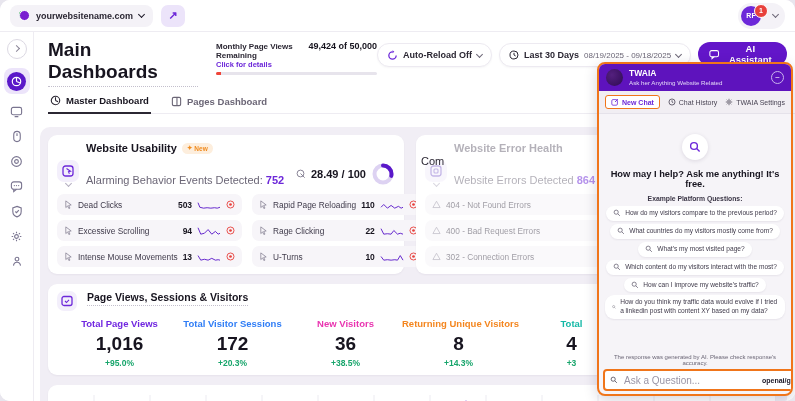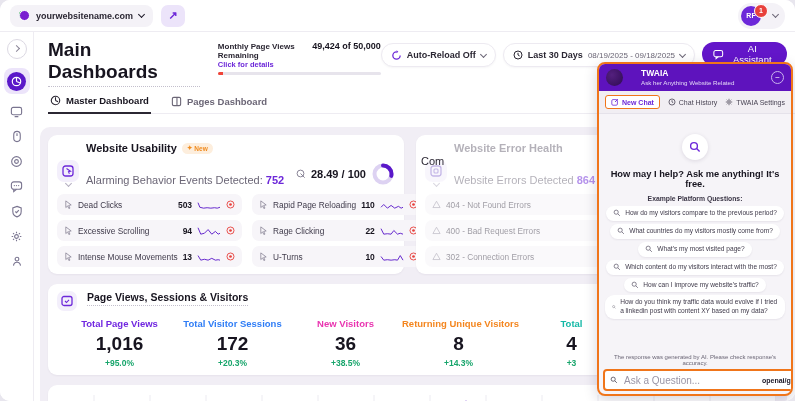--- a/index.html
+++ b/index.html
@@ -39,21 +39,21 @@
   .quota-value{font-size:9px;font-weight:bold;color:#17141f;white-space:nowrap;}
   .quota-link{font-size:7.5px;color:#6d28d9;font-weight:bold;cursor:pointer;}
   .quota-bar{margin-top:3px;height:3px;border-radius:2px;background:#e7e4ec;overflow:hidden;}
   .quota-bar .used{width:3%;height:100%;background:#f04438;}
   .hdr-spacer{flex:1;}
   .pill{height:22px;background:#fff;border:1px solid #edeaf1;border-radius:12px;display:flex;align-items:center;gap:5px;padding:0 9px;margin-top:4px;cursor:pointer;box-shadow:0 1px 2px rgba(30,20,60,.04);}
   .pill .lbl{font-size:9px;font-weight:bold;color:#2b2733;white-space:nowrap;}
   .pill .sub{font-size:8px;color:#6b6676;white-space:nowrap;}
   .pill .chev{color:#6b6676;}
   .pill + .pill{margin-left:7px;}
-  .ai-btn{height:24px;margin:3px 0 0 7px;background:#6316c9;border:none;border-radius:13px;color:#fff;display:flex;align-items:center;gap:5px;padding:0 11px;font-size:9.5px;font-weight:normal;cursor:pointer;}
+  .ai-btn{height:24px;margin:3px 0 0 7px;background:#6316c9;border:none;border-radius:13px;color:#fff;display:flex;align-items:center;gap:5px;padding:0 11px;font-size:9.5px;font-weight:bold;cursor:pointer;}
 
   .tabs-row{display:flex;gap:18px;margin:3px 0 0 14px;border-bottom:1px solid #eeecf2;padding-right:10px;}
   .tab{display:flex;align-items:center;gap:5px;font-size:9.5px;font-weight:bold;color:#6b6676;padding:5px 2px 6px;cursor:pointer;}
   .tab.active{color:#17141f;border-bottom:2px solid #2b2733;margin-bottom:-1px;}
   .tab svg{display:block;}
 
   .canvas{position:absolute;left:6px;right:8px;top:95px;bottom:-20px;background:#f1eef5;border-radius:10px;padding:8px;box-sizing:border-box;}
   .cards-row{display:flex;gap:12px;}
   .card{background:#fff;border-radius:9px;box-shadow:0 1px 2px rgba(30,20,60,.05);padding:7px 9px;box-sizing:border-box;}
   .card.usability{width:356px;}
@@ -85,21 +85,21 @@
   .stat .lbl{font-size:9.5px;font-weight:bold;white-space:nowrap;}
   .stat .val{font-size:19px;font-weight:bold;color:#17141f;margin-top:4px;}
   .stat .chg{font-size:8.5px;font-weight:bold;color:#17a56b;margin-top:3px;}
 
   .card.chartcard{margin-top:10px;width:727px;height:80px;padding:4px 6px;}
 
   .overlay-com{position:absolute;left:421px;top:155px;font-size:11px;color:#2b2733;z-index:30;}
 
   
   #chat{position:absolute;left:597px;top:62px;width:196px;height:334px;border:2px solid #f0751a;border-radius:8px;background:#f6f4f8;z-index:40;box-sizing:border-box;overflow:hidden;box-shadow:0 4px 14px rgba(30,20,60,.18);}
-  .chat-head{height:27px;background:#5e13bd;display:flex;align-items:center;gap:18px;padding:0 7px;}
+  .chat-head{height:27px;background:#5e13bd;display:flex;align-items:center;gap:6px;padding:0 7px;}
   .chat-avatar{width:17px;height:17px;border-radius:50%;background:radial-gradient(circle at 35% 35%, #54207e, #2e0b52);flex:none;}
   .chat-titles{flex:1;line-height:1.15;}
   .chat-title{font-size:8.5px;font-weight:bold;color:#fff;}
   .chat-sub{font-size:6.2px;color:#e3d8f6;}
   .min-btn{width:13px;height:13px;border-radius:50%;border:1px solid #c9b3ee;background:transparent;color:#fff;font-size:8px;line-height:1;display:flex;align-items:center;justify-content:center;cursor:pointer;padding:0;}
   .chat-tabs{height:22px;background:#f1eef3;border-bottom:1px solid #e5e2ea;display:flex;align-items:center;justify-content:space-between;padding:0 6px;}
   .chat-tab{display:flex;align-items:center;gap:3px;font-size:7px;color:#4a4555;cursor:pointer;}
   .chat-tab.active{border:1.5px solid #f0751a;background:#fff;border-radius:3px;padding:2px 5px;color:#6d28d9;font-weight:bold;}
   .chat-body{text-align:center;padding:8px 6px 0;}
   .search-circle{width:26px;height:26px;border-radius:50%;background:#fff;box-shadow:0 1px 4px rgba(30,20,60,.12);margin:12px auto 9px;display:flex;align-items:center;justify-content:center;}

